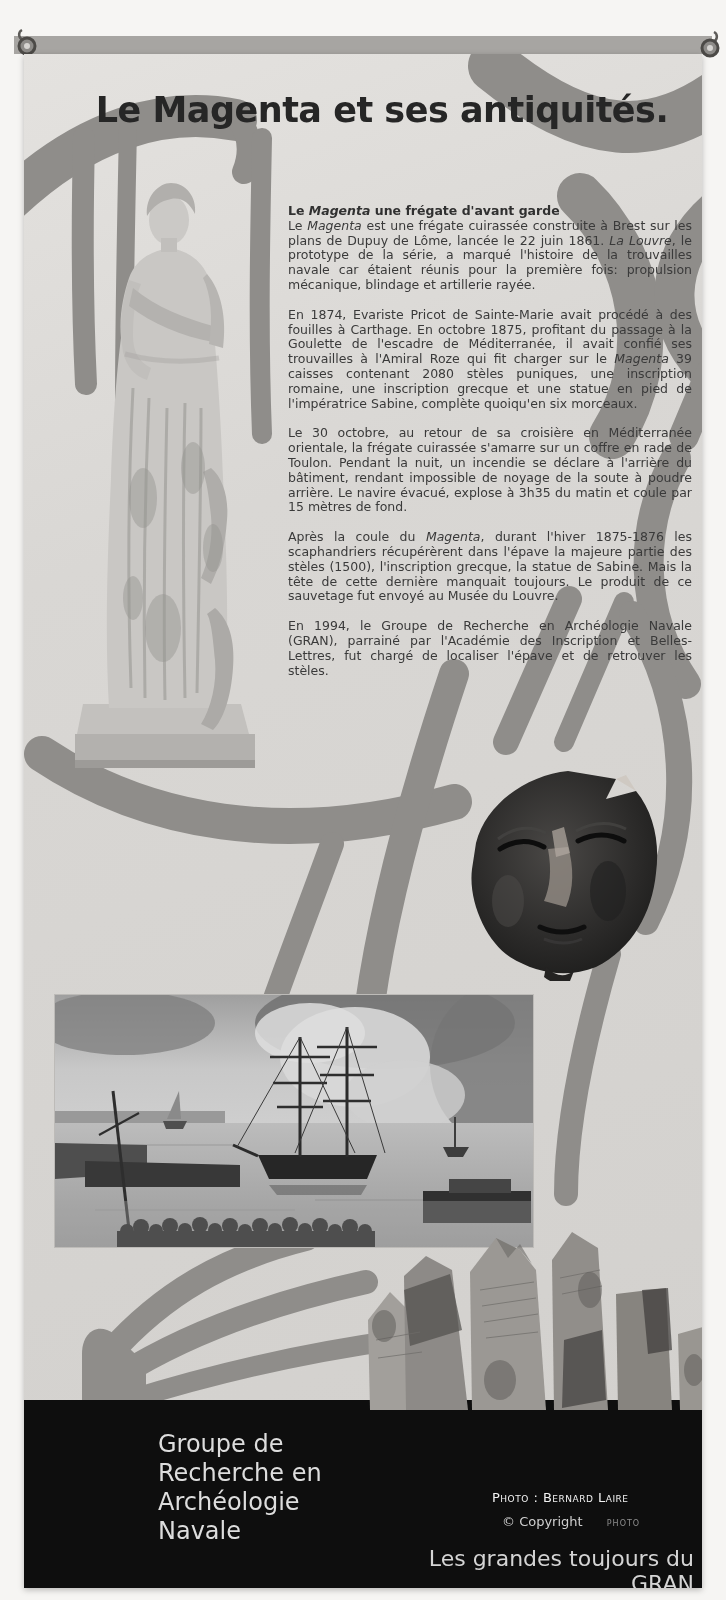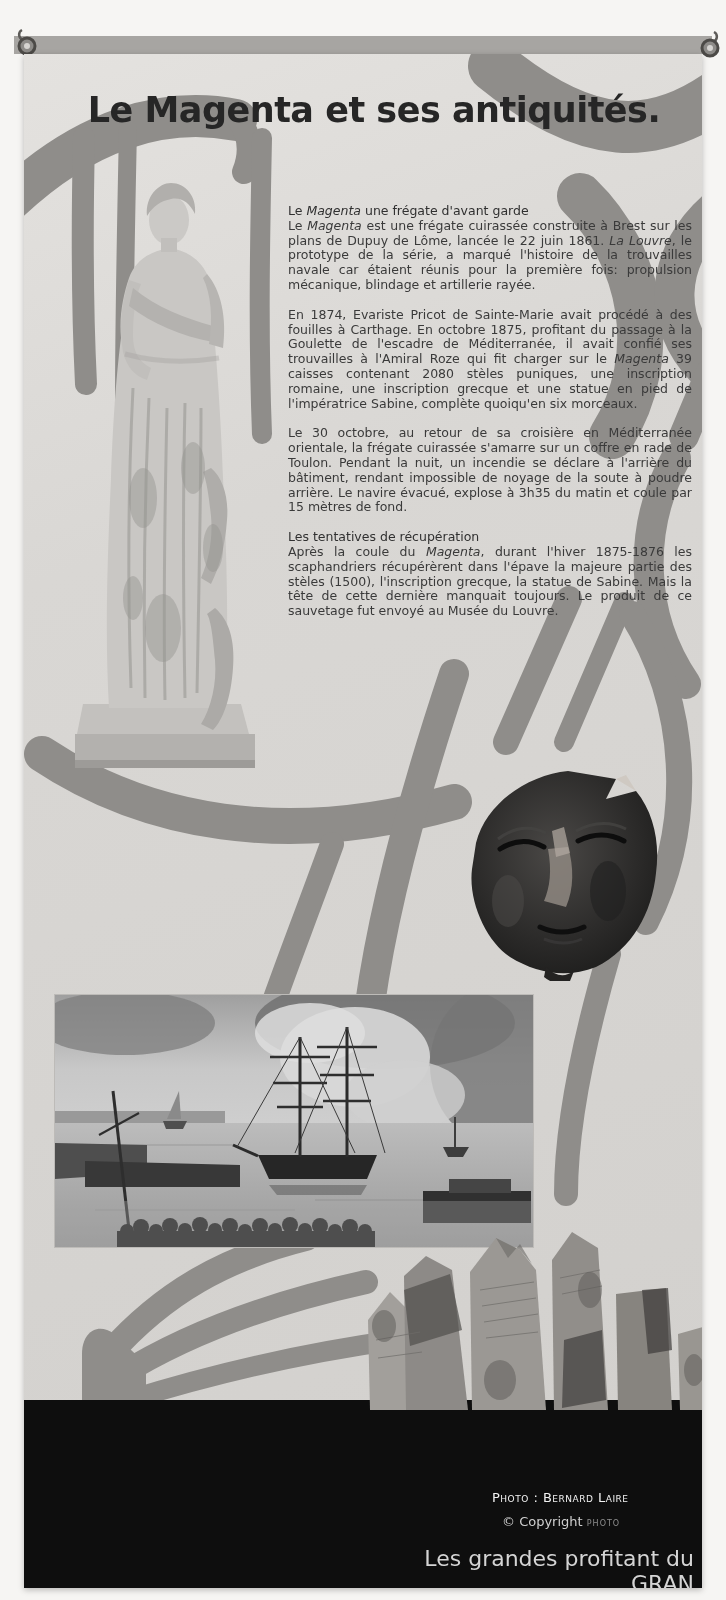--- a/index.html
+++ b/index.html
@@ -15,31 +15,31 @@
   .hook.right{left:694px;top:30px;}
   
   .panel{
     position:absolute;left:24px;top:54px;width:678px;height:1534px;
     background:linear-gradient(160deg,#e4e2df 0%,#d9d7d4 30%,#d2d0cd 100%);
     overflow:hidden;
     box-shadow:0 2px 6px rgba(0,0,0,.25);
   }
   .decor{position:absolute;left:0;top:0;width:678px;height:1534px;}
   .title{
-    position:absolute;left:60px;top:36px;width:580px;
+    position:absolute;left:68px;top:36px;width:580px;
     font-size:35px;font-weight:bold;color:#262626;text-align:center;
     letter-spacing:-0.5px;
   }
   .statue{position:absolute;left:49px;top:114px;width:184px;height:600px;}
   .textcol{
     position:absolute;left:264px;top:150px;width:404px;
     font-size:12.5px;line-height:14.8px;color:#3a3a3a;text-align:justify;
   }
   .textcol .blk{margin:0 0 15px 0;}
-  .textcol .hd{font-weight:normal;color:#303030;}
+  .textcol .hd{font-weight:bold;color:#303030;}
   .note{
     position:absolute;left:81px;top:782px;width:324px;
     font-size:12.5px;line-height:15.2px;color:#3a3a3a;text-align:justify;
   }
   .head-frag{position:absolute;left:424px;top:707px;width:224px;height:220px;}
   .painting{position:absolute;left:31px;top:941px;width:478px;height:252px;box-shadow:0 0 0 1px #bdbbb8;}
   .stelae{position:absolute;left:326px;top:1176px;width:364px;height:180px;z-index:3;}
   .footer{
     position:absolute;left:0;top:1346px;width:678px;height:188px;
     background:#0e0e0e;z-index:2;
@@ -50,21 +50,21 @@
     font-size:24px;line-height:29px;color:#dddddd;
   }
   .credit{
     position:absolute;left:468px;top:90px;
     font-size:13px;color:#f2f2f2;font-variant:small-caps;letter-spacing:.5px;white-space:nowrap;
   }
   .copyright{
     position:absolute;left:478px;top:114px;
     font-size:13px;color:#cfcfcf;
   }
-  .copyright .tiny{font-size:8px;letter-spacing:1px;text-transform:uppercase;color:#8d8d8d;}
+  .copyright .tiny{font-size:8px;letter-spacing:1px;text-transform:uppercase;color:#8d8d8d;margin-left:20px;}
   .tagline{
     position:absolute;right:8px;top:146px;width:320px;text-align:right;
     font-size:22px;color:#d4d4d4;
   }
 </style>
 </head>
 <body>
 
 <div class="rail"></div>
 <div class="hook left">
@@ -149,22 +149,24 @@
       <div class="hd"><span>Le </span><i>Magenta</i><span> une frégate d'avant garde</span></div>
       <span>Le </span><i>Magenta</i><span> est une frégate cuirassée construite à Brest sur les plans de Dupuy de Lôme, lancée le 22 juin 1861. </span><i>La Louvre</i><span>, le prototype de la série, a marqué l'histoire de la trouvailles navale car étaient réunis pour la première fois: propulsion mécanique, blindage et artillerie rayée.</span>
     </div>
     <div class="blk">
       <span>En 1874, Evariste Pricot de Sainte-Marie avait procédé à des fouilles à Carthage. En octobre 1875, profitant du passage à la Goulette de l'escadre de Méditerranée, il avait confié ses trouvailles à l'Amiral Roze qui fit charger sur le </span><i>Magenta</i><span> 39 caisses contenant 2080 stèles puniques, une inscription romaine, une inscription grecque et une statue en pied de l'impératrice Sabine, complète quoiqu'en six morceaux.</span>
     </div>
     <div class="blk">
       <span>Le 30 octobre, au retour de sa croisière en Méditerranée orientale, la frégate cuirassée s'amarre sur un coffre en rade de Toulon. Pendant la nuit, un incendie se déclare à l'arrière du bâtiment, rendant impossible de noyage de la soute à poudre arrière. Le navire évacué, explose à 3h35 du matin et coule par 15 mètres de fond.</span>
     </div>
     <div class="blk">
-      <div class="hd">Les tentatives de récupération</div>
       <span>Après la coule du </span><i>Magenta</i><span>, durant l'hiver 1875-1876 les scaphandriers récupérèrent dans l'épave la majeure partie des stèles (1500), l'inscription grecque, la statue de Sabine. Mais la tête de cette dernière manquait toujours. Le produit de ce sauvetage fut envoyé au Musée du Louvre.</span>
+    </div>
+    <div class="blk">
+      <span>En 1994, le Groupe de Recherche en Archéologie Navale (GRAN), parrainé par l'Académie des Inscription et Belles-Lettres, fut chargé de localiser l'épave et de retrouver les stèles.</span>
     </div>
   </div>
 
 
   <div class="head-frag">
     <svg viewBox="0 0 224 220" width="224" height="220">
       <defs>
         <radialGradient id="hg" cx="45%" cy="40%" r="75%">
           <stop offset="0%" stop-color="#4a4846"></stop>
           <stop offset="60%" stop-color="#2b2a29"></stop>
@@ -302,21 +304,22 @@
       <g fill="#5c5a57" opacity="0.5">
         <ellipse cx="34" cy="96" rx="12" ry="16"></ellipse>
         <ellipse cx="150" cy="150" rx="16" ry="20"></ellipse>
         <ellipse cx="240" cy="60" rx="12" ry="18"></ellipse>
         <ellipse cx="344" cy="140" rx="10" ry="16"></ellipse>
       </g>
     </svg>
   </div>
 
   <div class="footer">
+    <div class="org">Groupe de Recherche en Archéologie Navale</div>
     <div class="credit">Photo : Bernard Laire</div>
     <div class="copyright">
       <span>© Copyright</span>
       <span class="tiny">photo</span>
     </div>
-    <div class="tagline">Les grandes profitant du GRAN</div>
+    <div class="tagline">Les grandes toujours du GRAN</div>
   </div>
 
 </div>
 
 </body></html>

